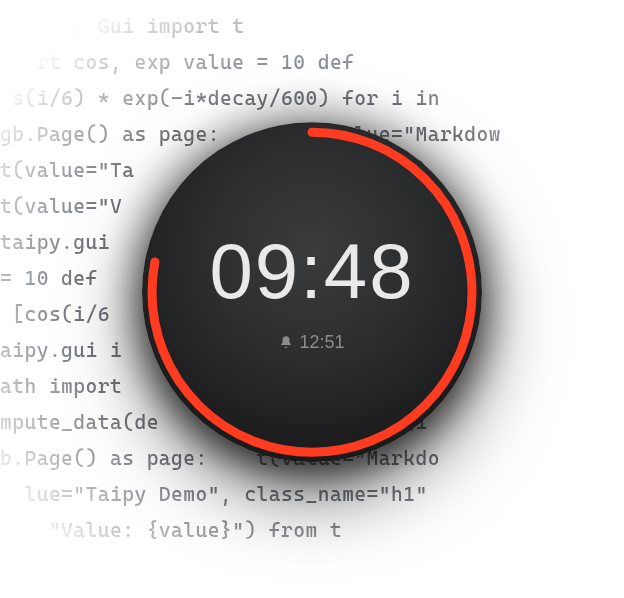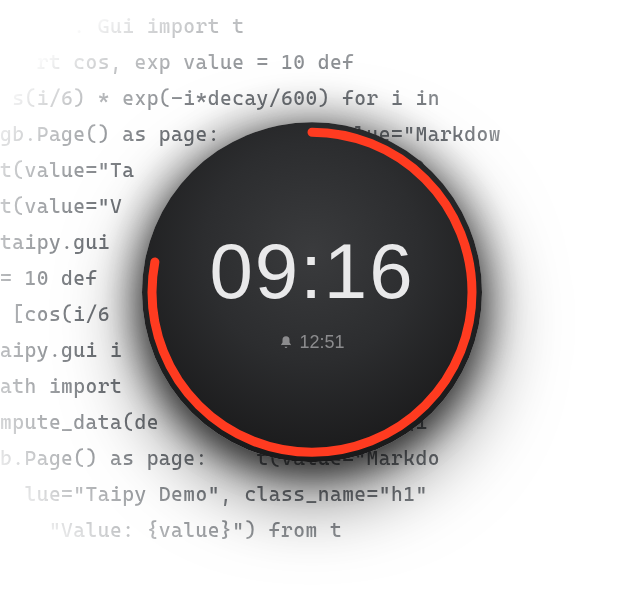--- a/index.html
+++ b/index.html
@@ -99,21 +99,21 @@
 
 <div class="code-bg" id="code-bg"><span class="code-line">      . Gui import t</span><span class="code-line">   rt cos, exp value = 10 def </span><span class="code-line"> s(i/6) * exp(-i*decay/600) for i in </span><span class="code-line">gb.Page() as page:      xt(value="Markdow</span><span class="code-line">t(value="Ta               ame="h1")</span><span class="code-line">t(value="V                taipy.gui </span><span class="code-line">taipy.gui                  h import</span><span class="code-line">= 10 def                    ist:</span><span class="code-line"> [cos(i/6                  i in ra</span><span class="code-line">aipy.gui i                gui.build</span><span class="code-line">ath import              </span><span class="code-line">mpute_data(de          eturn [cos(i</span><span class="code-line">b.Page() as page:    t(value="Markdo</span><span class="code-line">  lue="Taipy Demo", class_name="h1"</span><span class="code-line">    "Value: {value}") from t  </span></div>
 
 <div class="clock-wrap">
   <div class="clock-shadow"></div>
   <div class="clock-face">
     <svg class="ring-svg" viewBox="0 0 340 340">
       <circle id="ring-progress" class="ring-progress" cx="170" cy="170" r="160" stroke="#ff3b20" stroke-dasharray="784.1415263360124 221.1681228127214" stroke-dashoffset="0"></circle>
     </svg>
     <div class="clock-content">
-      <div class="time">09:16</div>
+      <div class="time">09:48</div>
       <div class="alarm-row">
         <span class="bell-icon">
           <svg width="14" height="14" viewBox="0 0 24 24" fill="#8c8c8e">
             <path d="M12 2a6 6 0 0 0-6 6v4.5l-1.7 2.55A1 1 0 0 0 5.15 17h13.7a1 1 0 0 0 .85-1.95L18 12.5V8a6 6 0 0 0-6-6zm0 20a2.5 2.5 0 0 0 2.45-2h-4.9A2.5 2.5 0 0 0 12 22z"></path>
           </svg>
         </span>
         <span>12:51</span>
       </div>
     </div>
   </div>

